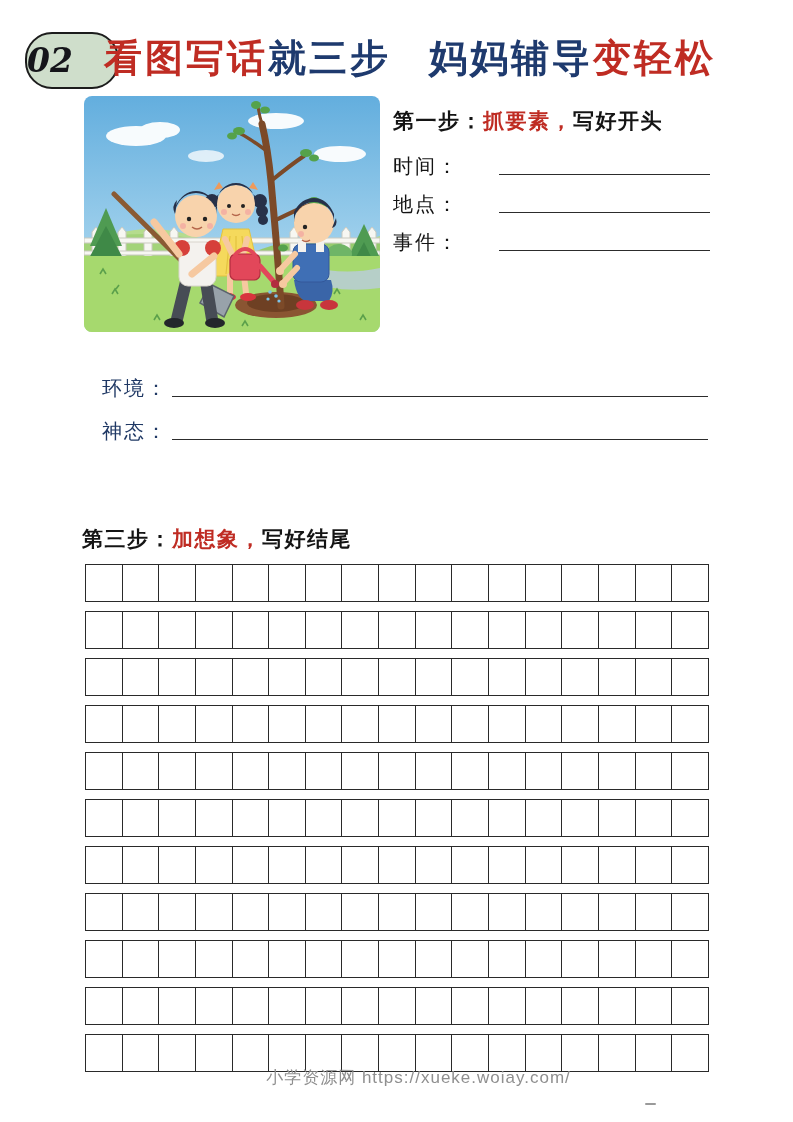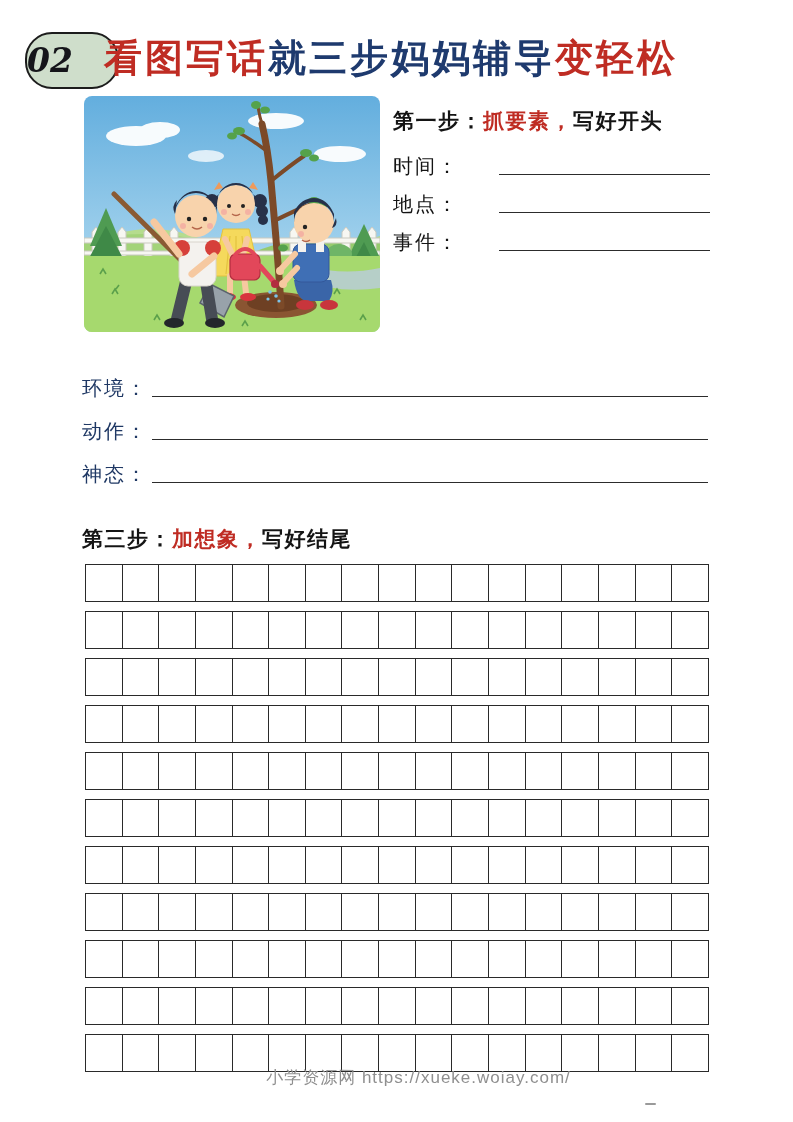--- a/index.html
+++ b/index.html
@@ -10,38 +10,38 @@
   .page{position:relative;width:793px;height:1122px;background:var(--page-bg);
         font-family:"Liberation Sans",sans-serif;overflow:hidden;margin:0 auto;}
 
   
   .badge{position:absolute;left:25px;top:32px;width:90px;height:53px;background:var(--badge-bg);
          border:2.5px solid #1c1c1c;border-radius:27px;display:flex;align-items:center;
          font-family:"DejaVu Serif",serif;font-style:italic;font-weight:700;font-size:33px;color:#15151a;}
   .title{position:absolute;left:104px;top:36px;font-weight:bold;font-size:38px;letter-spacing:3px;
          white-space:nowrap;line-height:44px;}
   .t-red{color:var(--red);} .t-navy{color:var(--navy);}
-  .title .gap{text-align:center;}
+  .title .gap{margin-left:38px;text-align:center;}
 
   
   .illu{position:absolute;left:84px;top:96px;width:296px;height:236px;border-radius:8px;overflow:hidden;}
   .illu svg{display:block;}
 
   
   .step-heading{font-weight:bold;font-size:21px;color:var(--text);letter-spacing:1.5px;line-height:26px;white-space:nowrap;}
   .kw{color:var(--red);}
   .fields{margin-top:8px;}
   .field-row{display:flex;align-items:flex-end;}
   .field-label{font-family:"Liberation Serif",serif;font-size:20px;color:var(--text);white-space:nowrap;letter-spacing:2px;}
   .field-line{flex:1;border-bottom:1.4px solid #2c2c2c;height:1px;margin-bottom:5px;margin-left:4px;}
   .step1{position:absolute;left:393px;top:108px;width:317px;}
   .step1 .field-row{height:38px;gap:36px;}
   .step2{position:absolute;left:82px;top:341px;width:626px;}
   .step2 .fields{margin-top:18px;}
-  .step2 .field-row{height:43px;}
+  .step2 .field-row{height:43px;margin-left:20px;}
   .step2 .field-label{color:var(--label-navy);}
   .step3-heading{position:absolute;left:82px;top:526px;}
 
   
   .writing-grid{position:absolute;left:85px;top:564px;width:624px;}
   .grid-row{display:flex;height:38px;border:1.5px solid var(--grid-line);box-sizing:border-box;
             margin-bottom:9px;background:#fff;}
   .grid-row:last-child{margin-bottom:0;}
   .grid-cell{flex:1;border-right:1px solid var(--grid-line);}
   .grid-cell:last-child{border-right:none;}
@@ -237,24 +237,20 @@
     </div>
   </div>
 
   <div class="step2">
     <div class="fields">
       <div class="field-row">
         <span class="field-label">环境：</span>
         <span class="field-line"></span>
       </div>
       <div class="field-row">
-        <span class="field-label">动作：</span>
-        <span class="field-line"></span>
-      </div>
-      <div class="field-row">
         <span class="field-label">神态：</span>
         <span class="field-line"></span>
       </div>
     </div>
   </div>
 
   <div class="step-heading step3-heading"><span>第三步：</span><span class="kw">加想象，</span><span>写好结尾</span></div>
 
   <div class="writing-grid">
       <div class="grid-row">

